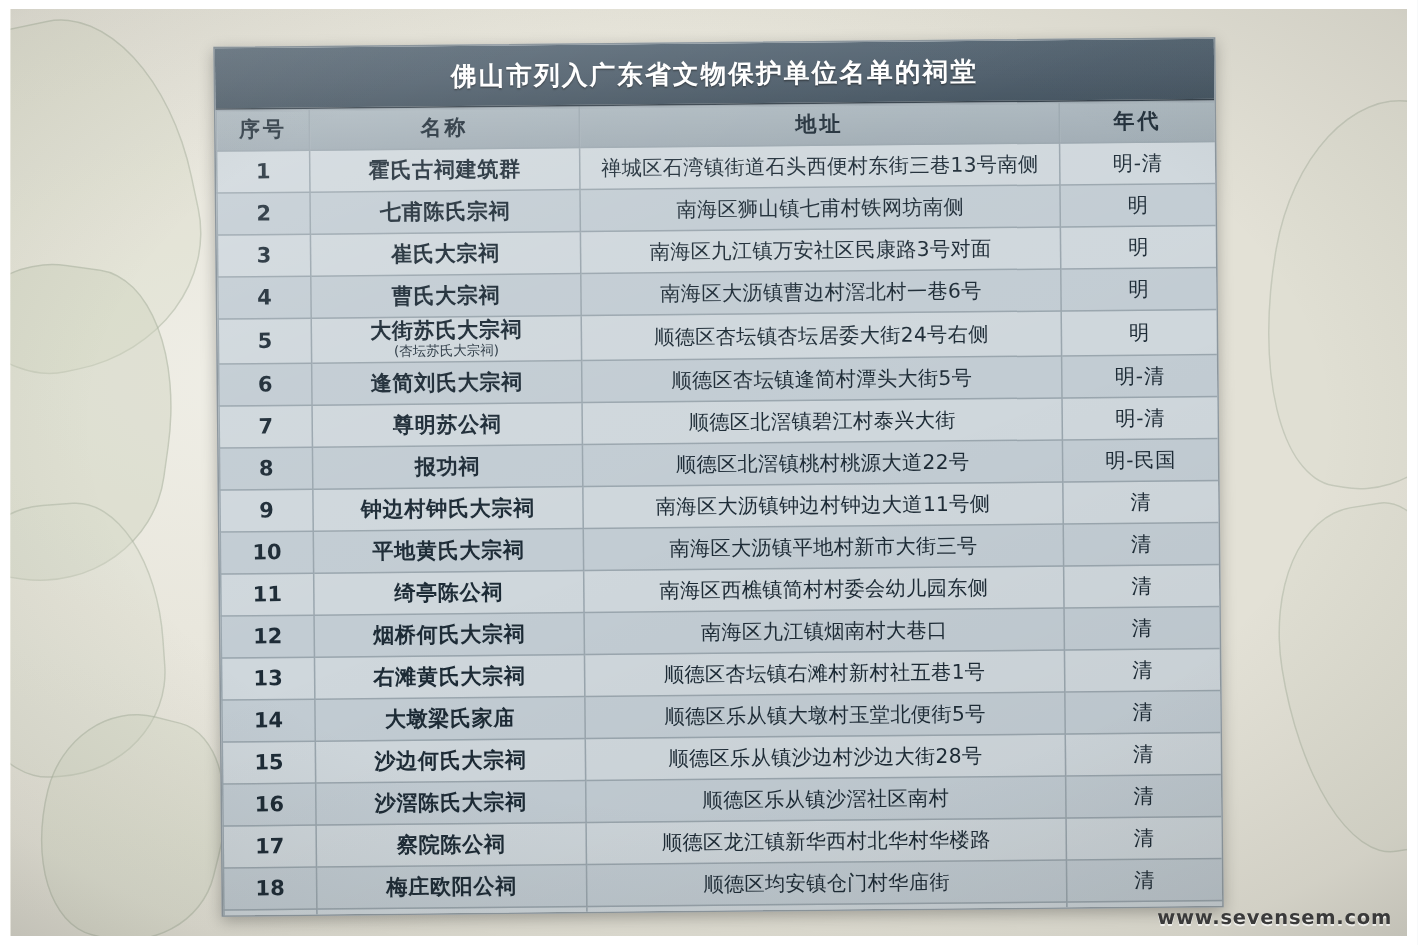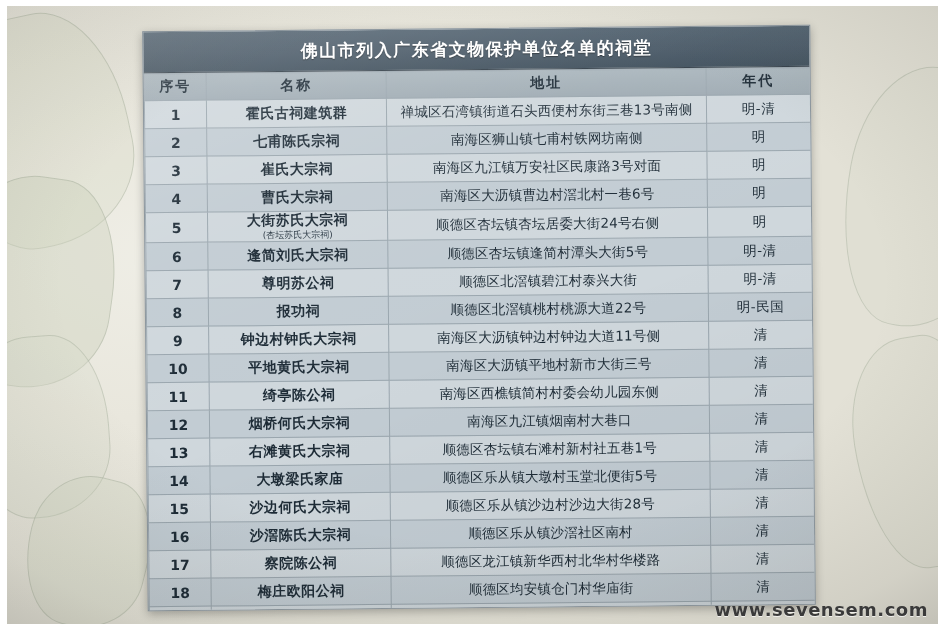--- a/index.html
+++ b/index.html
@@ -166,21 +166,21 @@
     pointer-events: none;
     background: linear-gradient(160deg, rgba(255,255,255,0.20) 0%, rgba(255,255,255,0.05) 28%, rgba(255,255,255,0) 52%, rgba(0,0,0,0.05) 100%);
   }
 
   
   #watermark {
     position: absolute;
     right: 10px;
     bottom: 4px;
     font-family: "DejaVu Sans", "Liberation Sans", sans-serif;
-    font-size: 18px;
+    font-size: 13px;
     font-weight: bold;
     color: #3a3a3a;
     letter-spacing: 0.5px;
     text-shadow: 0 1px 0 rgba(255,255,255,0.7);
     text-align: center;
   }
 </style>
 </head>
 <body>
 

